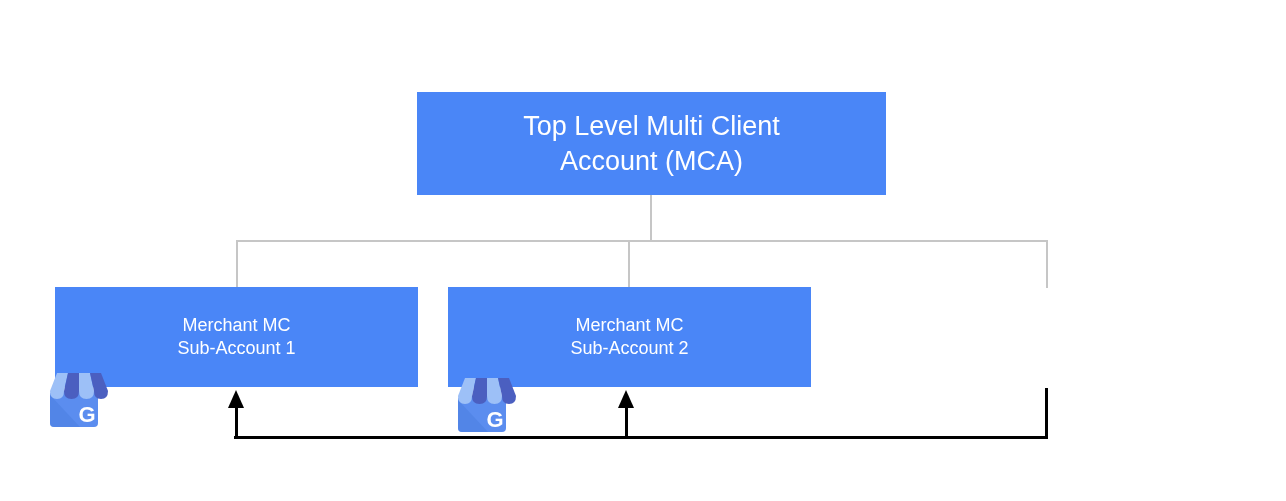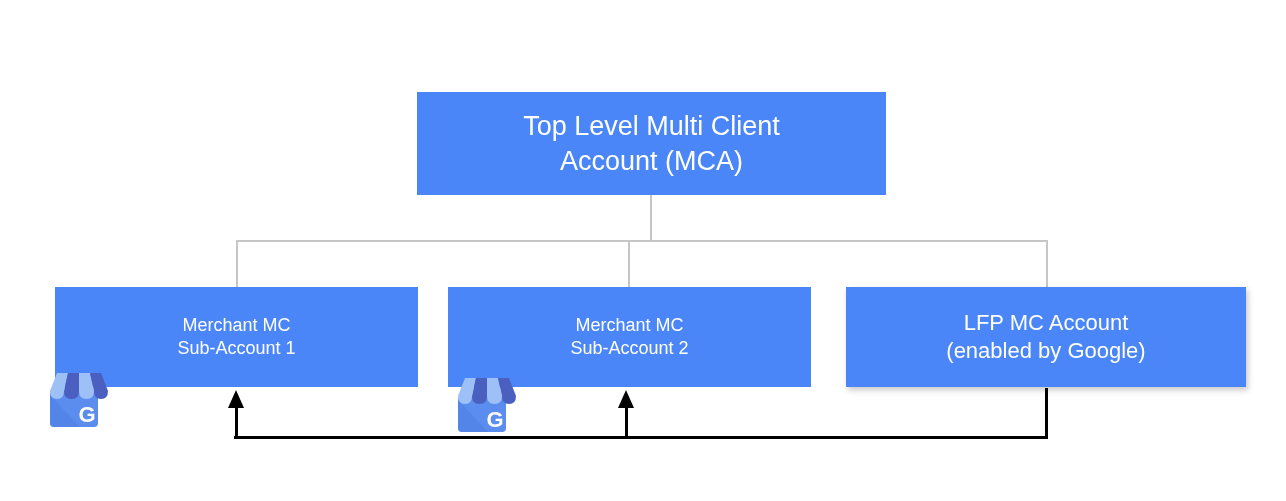--- a/index.html
+++ b/index.html
@@ -131,24 +131,20 @@
   <div class="node node-sub node-sub1">
     <span class="node-label">Merchant MC
 Sub-Account 1</span>
   </div>
 
   <div class="node node-sub node-sub2">
     <span class="node-label">Merchant MC
 Sub-Account 2</span>
   </div>
 
-  <div class="node node-lfp">
-    <span class="node-label">LFP MC Account
-(enabled by Google)</span>
-  </div>
 
   <div class="bline bline-v-right"></div>
   <div class="bline bline-h"></div>
   <div class="bline bline-v-a"></div>
   <div class="bline bline-v-b"></div>
   <div class="arrowhead arrowhead-a"></div>
   <div class="arrowhead arrowhead-b"></div>
 
   <div class="gmb-icon gmb-1">
     <svg viewBox="0 0 70 70" xmlns="http://www.w3.org/2000/svg">

